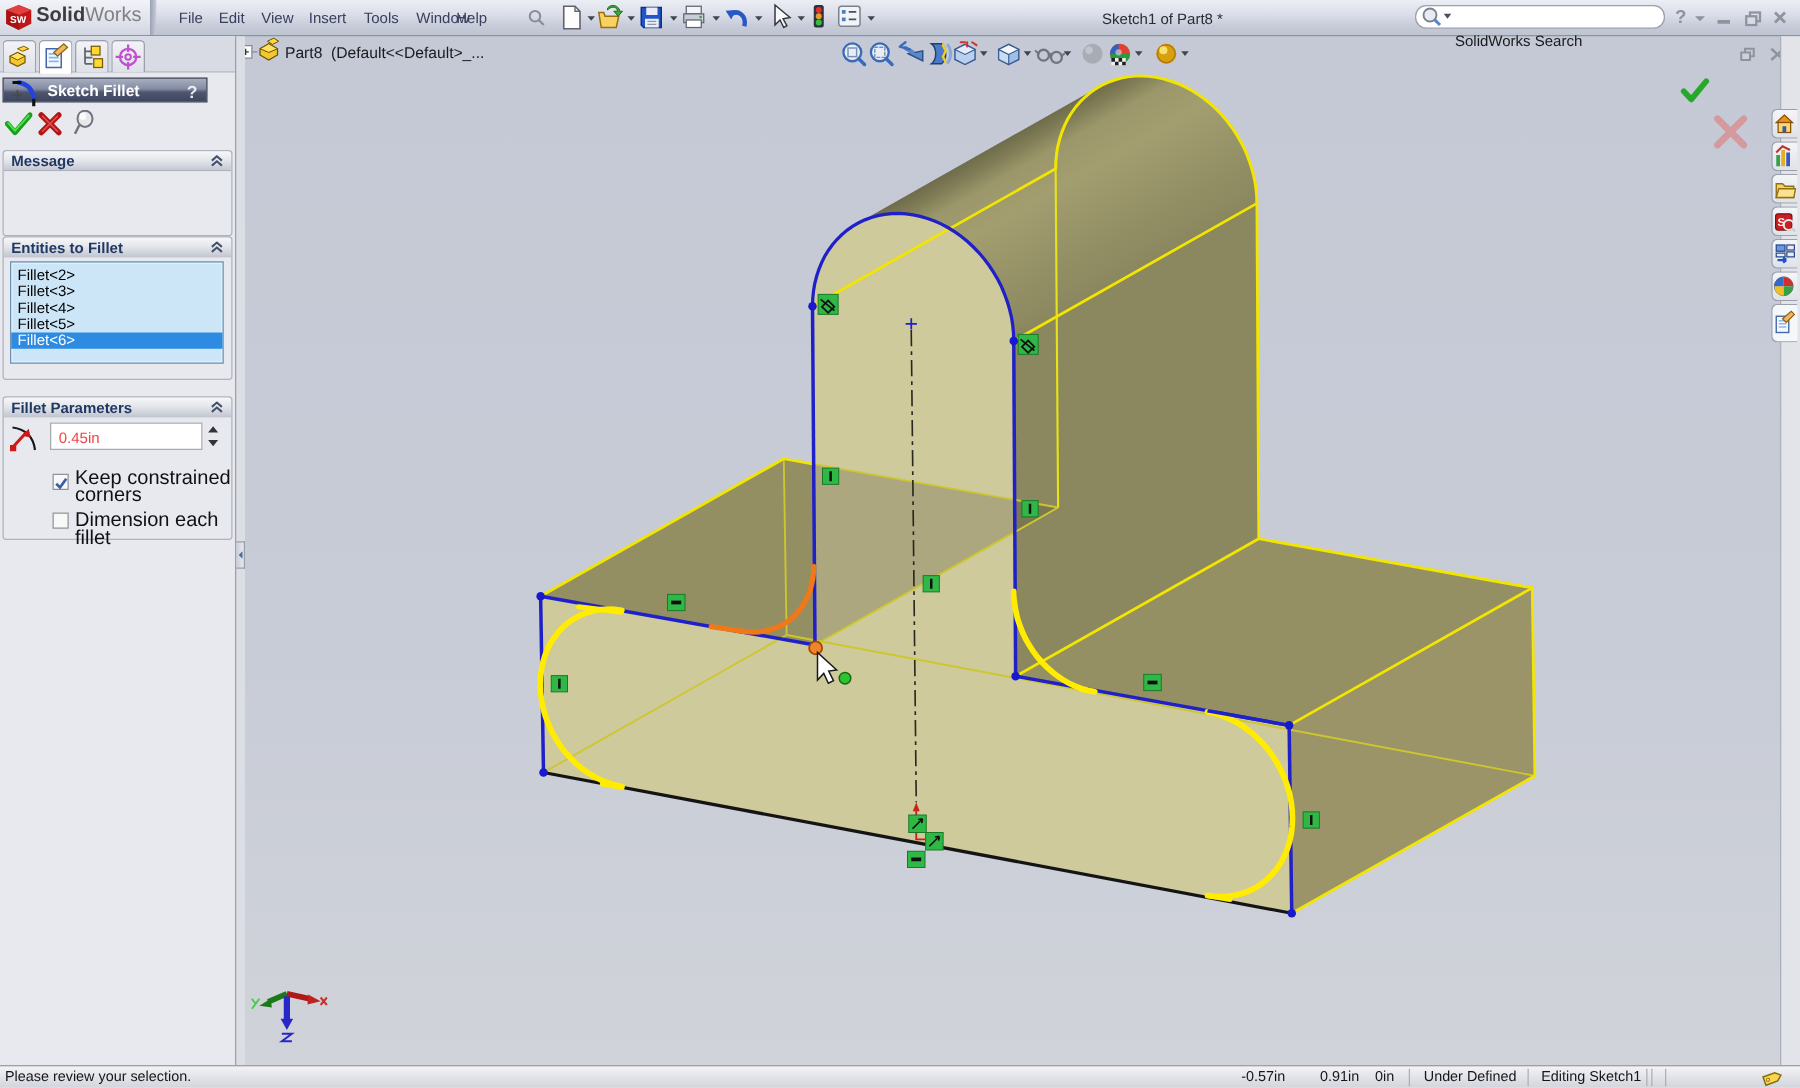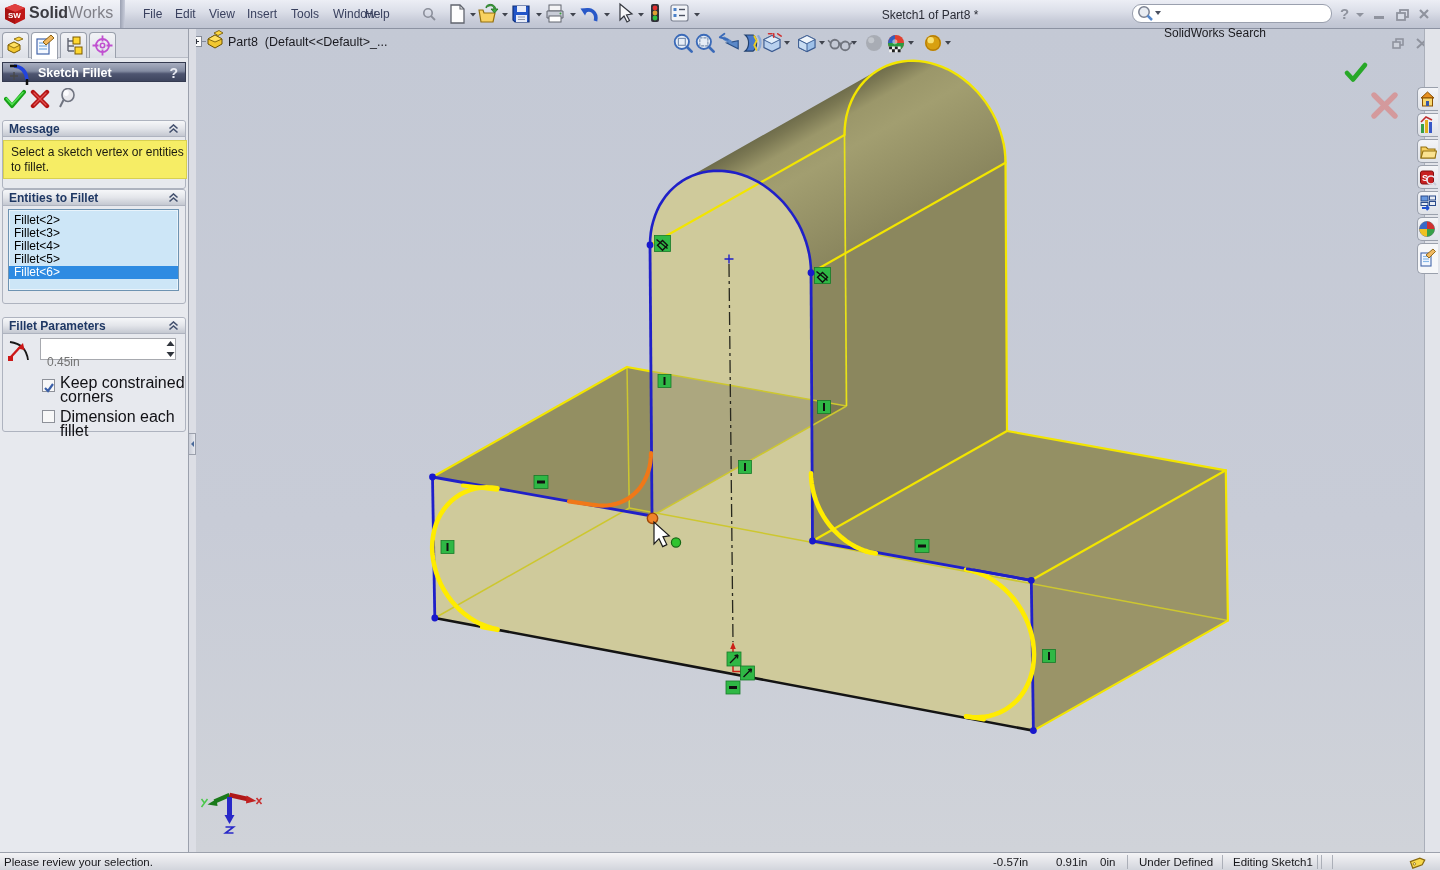--- a/index.html
+++ b/index.html
@@ -22,40 +22,40 @@
 #search { position:absolute; left:1132px; top:4px; width:200px; height:19px; background:#fff;
   border:1px solid #9AA0AE; border-radius:9px; }
 #search .stext { position:absolute; left:31px; top:2px; font-size:12px; color:#1A1A1E;margin-top:19px; }
 .winglyph { position:absolute; top:6px; font-size:14px; font-weight:bold; color:#8F939E; }
 
 #leftpanel { position:absolute; left:0; top:29px; width:188px; height:823px; background:#E7E9EE; }
 #tabstrip { position:absolute; left:0; top:0; width:188px; height:29px; background:#D8DBE3; border-bottom:1px solid #B8BCC6; }
 .ptab { position:absolute; top:3px; width:27px; height:26px; border:1px solid #9AA0AC; border-bottom:none;
   border-radius:4px 4px 0 0; background:linear-gradient(180deg,#F2F3F6,#DDE0E7); }
 .ptab.active { background:#FFFFFF; height:27px; }
-#pmheader { position:absolute; left:2px; top:33px; width:184px; height:20px; font-size:12.5px;
+#pmheader { position:absolute; left:2px; top:33px; width:164px; height:20px; font-size:12.5px;
   background:linear-gradient(180deg,#A8AEC0 0%,#848CA2 45%,#4E5570 60%,#3E455E 100%);
   border:1px solid #353B50; color:#fff; font-weight:bold;padding-left:10px; }
 #pmheader .t { position:absolute; left:35px; top:3px; }
 #pmheader .q { position:absolute; right:7px; top:2px; font-size:14px; color:#E8EAF2; }
 #pmactions { position:absolute; left:0px; top:58px; width:188px; height:30px; }
 .group { position:absolute; left:2px; width:184px; border:1px solid #AEB3BF; border-radius:3px; }
 .ghead { position:relative; height:16px; background:linear-gradient(180deg,#F6F7F9 0%,#E3E5EA 50%,#C4C8D1 100%);
   border-bottom:1px solid #AEB3BF; border-radius:3px 3px 0 0; }
 .ghead .gt { position:absolute; left:6px; top:1px; font-size:12px; font-weight:bold; color:#1F3864; }
 .ghead .chev { position:absolute; right:6px; top:1px; font-size:10px; color:#43506E; letter-spacing:0; }
 #msgbox { position:absolute; left:0px; top:19px; width:184px; height:39px; background:#F6ED65; border:1px solid #D8D050;
   font-size:12px; color:#1A1A10; padding:4px 0 0 7px; line-height:15px; }
 #listbox { position:absolute; left:5px; top:19px; width:171px; height:82px; background:#CDE6F7;
   border:1px solid #6E93B2; box-shadow:inset 0 0 0 1px #E8F3FB; font-size:12px; color:#000; }
 .litem { position:relative; height:13px; padding-left:5px; line-height:13px; }
 .litem.sel { background:#2E8BE2; color:#fff; }
 
-#radinput { position:absolute; left:37px; top:20px; width:136px; height:22px; background:#fff; border:1px solid #A7A9AF;
-  font-size:12px; color:#737373; padding:16px 0 0 6px; }
+#radinput { position:absolute; left:37px; top:20px; width:122px; height:22px; background:#fff; border:1px solid #A7A9AF;
+  font-size:12px; color:#ef4444; padding:4px 0 0 6px; }
 #spinner { position:absolute; left:160px; top:20px; width:15px; height:22px; }
 .cb { position:absolute; width:13px; height:13px; background:#F8F8F8; border:1px solid #8E9199; }
 .cblabel { position:absolute; font-size:16px; color:#101014; line-height:14px; }
 
 #splitter { position:absolute; left:188px; top:29px; width:8px; height:823px; background:#DCDEE5; border-left:1px solid #9BA0AC; }
 
 #viewport { position:absolute; left:196px; top:29px; width:1228px; height:823px;
   background:linear-gradient(180deg,#C4C9D5 0%,#C8CCD7 60%,#D0D3D9 100%); }
 
 #taskpane { position:absolute; left:1424px; top:29px; width:16px; height:823px; background:#E2E4EA; border-left:1px solid #AAAFBA; }
@@ -443,21 +443,20 @@
         <path d="M6.5 12 L3 19" stroke="#707480" stroke-width="2"></path>
       </svg>
     </div>
     <div class="group" style="top:91px;height:69px">
       <div class="ghead">
           <span class="gt">Message</span>
           <svg class="chev" style="position:absolute;right:6px;top:3px" width="11" height="10" viewBox="0 0 11 10">
             <path d="M1.5 4.5 L5.5 1 L9.5 4.5 M1.5 8.5 L5.5 5 L9.5 8.5" fill="none" stroke="#43506E" stroke-width="1.6"></path>
           </svg>
         </div>
-      <div id="msgbox">Select a sketch vertex or entities<br>to fillet.</div>
     </div>
     <div class="group" style="top:160px;height:115px">
       <div class="ghead">
           <span class="gt">Entities to Fillet</span>
           <svg class="chev" style="position:absolute;right:6px;top:3px" width="11" height="10" viewBox="0 0 11 10">
             <path d="M1.5 4.5 L5.5 1 L9.5 4.5 M1.5 8.5 L5.5 5 L9.5 8.5" fill="none" stroke="#43506E" stroke-width="1.6"></path>
           </svg>
         </div>
       <div id="listbox">
         <div class="litem" style="margin-top:4px">Fillet&lt;2&gt;</div>

